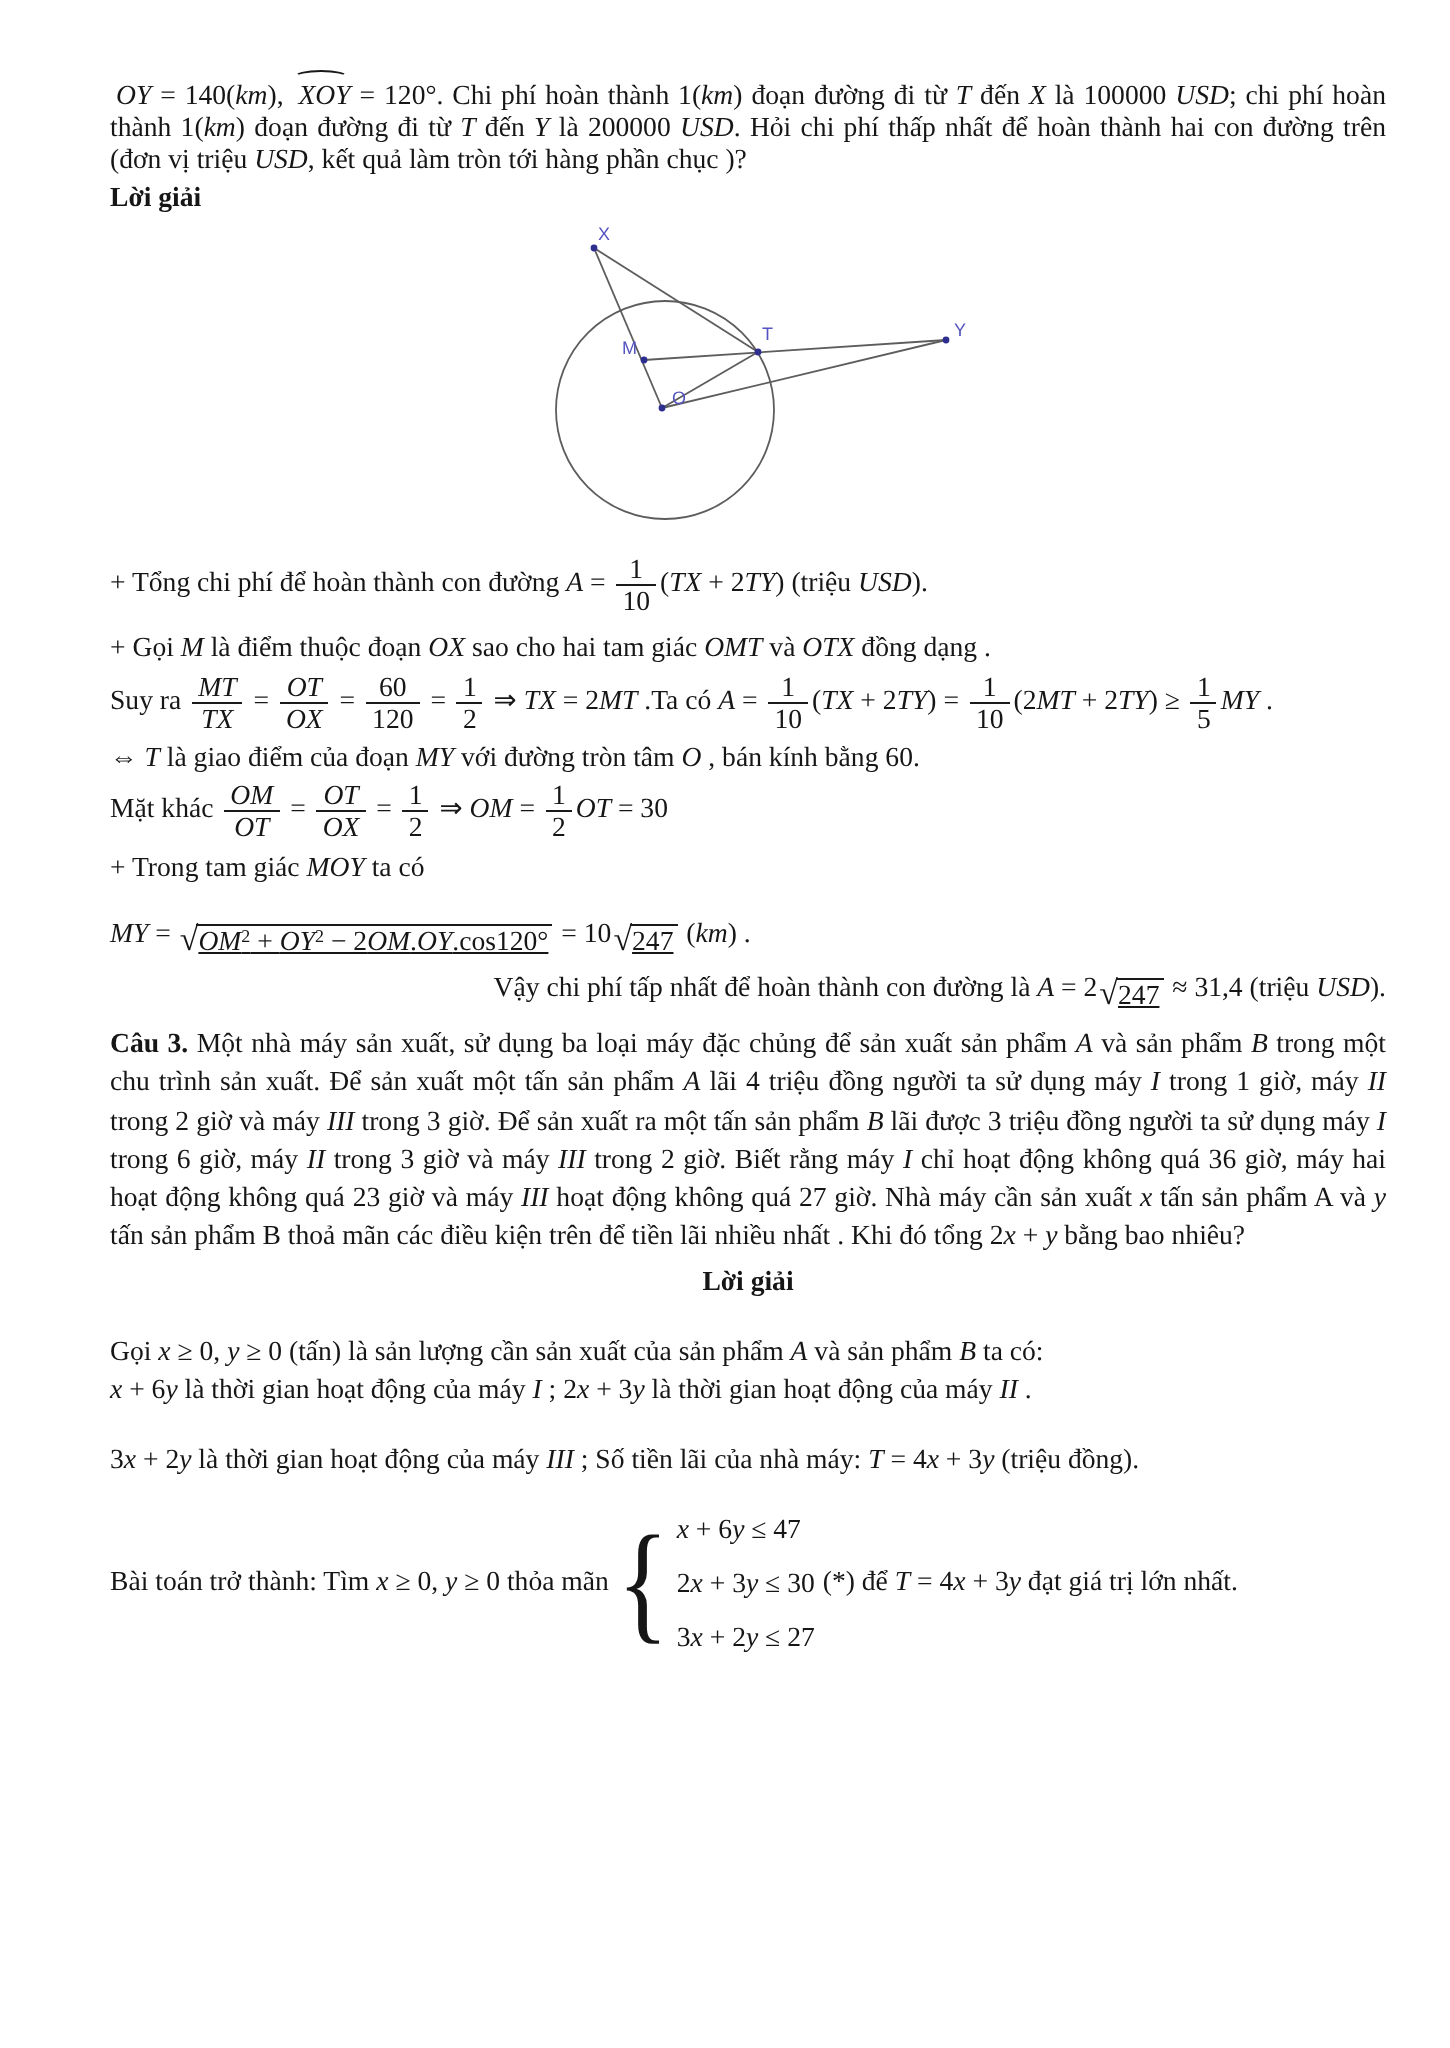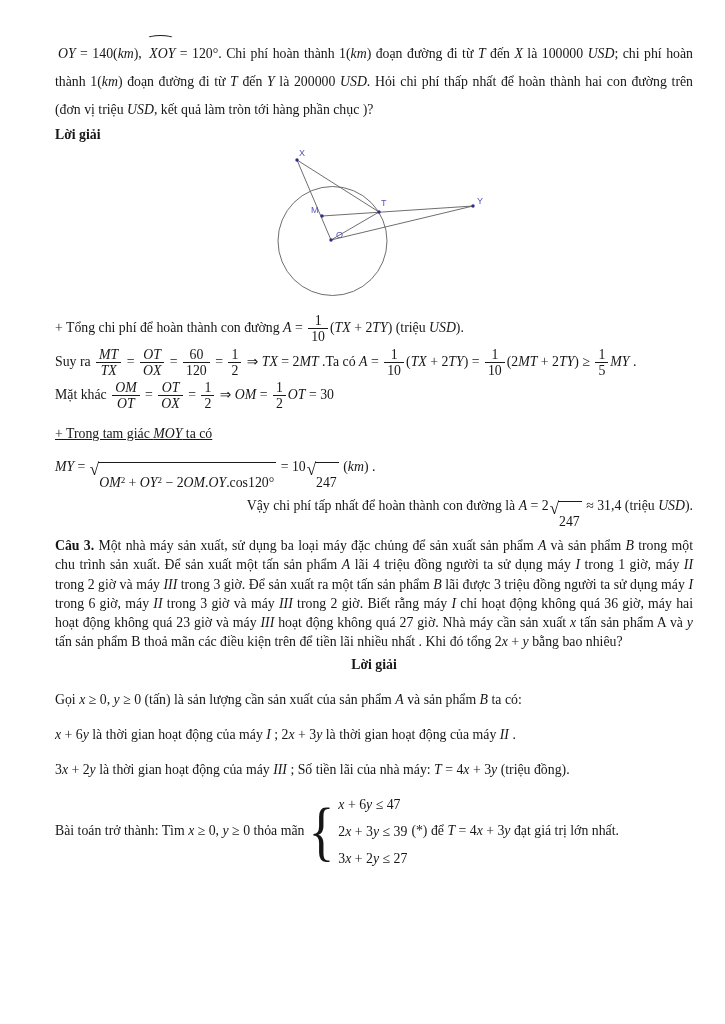--- a/index.html
+++ b/index.html
@@ -4,35 +4,35 @@
 <style>
   * { margin:0; padding:0; box-sizing:border-box; }
   html,body { background:#ffffff; }
   body {
     width:725px; height:1024px; overflow:hidden;
     font-family:"Liberation Serif", serif;
     font-size:13.8px; color:#161616;
     padding:38px 32px 0 55px;
   }
   .j { text-align:justify; }
-  .lh24 { line-height:28px; }
+  .lh24 { line-height:16px; }
   .lh19 { line-height:19.3px; }
   .bold { font-weight:bold; }
   .center { text-align:center; }
   .i { font-style:italic; }
   .b { font-weight:bold; }
   .mline { line-height:19px; }
   
   .mfrac { display:inline-block; vertical-align:middle; text-align:center; margin:0 2px; }
   .mfrac .fn { display:block; padding:0 3px; line-height:15px; border-bottom:1px solid #1a1a1a; }
   .mfrac .fd { display:block; padding:0 3px; line-height:15px; }
   
   .msqrt { display:inline-flex; align-items:flex-start; vertical-align:-4px; margin:0 1px; }
   .msqrt .rsign { font-size:17px; line-height:15px; margin-right:-1px; }
-  .msqrt .rad { border-top:1px solid #1a1a1a; padding:12px 2px 0 1px; line-height:16px; }
+  .msqrt .rad { border-top:1px solid #1a1a1a; padding:0 2px 0 1px; line-height:16px;text-decoration:underline; }
   sup { font-size:9px; line-height:0; vertical-align:4px; }
   
   .mhat { position:relative; display:inline-block; padding-top:2px; }
   .mhat::before {
     content:""; position:absolute; top:-3px; left:1px; right:1px; height:6px;
     border-top:1.2px solid #1a1a1a; border-left:1px solid transparent; border-right:1px solid transparent;
     border-radius:100% 100% 0 0;
   }
   
   .sysline { display:flex; align-items:center; }
@@ -66,58 +66,60 @@
     <circle cx="473" cy="183" r="1.7" fill="#2e2e8f"></circle>
     <text x="299" y="133">X</text>
     <text x="477" y="181">Y</text>
     <text x="311" y="190">M</text>
     <text x="381" y="183">T</text>
     <text x="336" y="215">O</text>
   </svg>
 
   <div class="mline" style="margin-top:2px;"><span>+ Tổng chi phí để hoàn thành con đường </span><span class="i">A</span><span> = </span><span class="mfrac"><span class="fn"><span>1</span></span><span class="fd"><span>10</span></span></span><span>(</span><span class="i">TX</span><span> + 2</span><span class="i">TY</span><span>) (triệu </span><span class="i">USD</span><span>).</span></div>
 
+  <div class="mline" style="margin-top:6px;"><span>+ Gọi </span><span class="i">M</span><span> là điểm thuộc đoạn </span><span class="i">OX</span><span> sao cho hai tam giác </span><span class="i">OMT</span><span> và </span><span class="i">OTX</span><span> đồng dạng .</span></div>
 
   <div class="mline" style="margin-top:3px;"><span>Suy ra </span><span class="mfrac"><span class="fn"><span class="i">MT</span></span><span class="fd"><span class="i">TX</span></span></span><span> = </span><span class="mfrac"><span class="fn"><span class="i">OT</span></span><span class="fd"><span class="i">OX</span></span></span><span> = </span><span class="mfrac"><span class="fn"><span>60</span></span><span class="fd"><span>120</span></span></span><span> = </span><span class="mfrac"><span class="fn"><span>1</span></span><span class="fd"><span>2</span></span></span><span> ⇒ </span><span class="i">TX</span><span> = 2</span><span class="i">MT</span><span> .Ta có </span><span class="i">A</span><span> = </span><span class="mfrac"><span class="fn"><span>1</span></span><span class="fd"><span>10</span></span></span><span>(</span><span class="i">TX</span><span> + 2</span><span class="i">TY</span><span>) = </span><span class="mfrac"><span class="fn"><span>1</span></span><span class="fd"><span>10</span></span></span><span>(2</span><span class="i">MT</span><span> + 2</span><span class="i">TY</span><span>) ≥ </span><span class="mfrac"><span class="fn"><span>1</span></span><span class="fd"><span>5</span></span></span><span></span><span class="i">MY</span><span> .</span></div>
 
 
+  <div class="mline" style="margin-top:2px;"><span>⇔ </span><span class="i">T</span><span> là giao điểm của đoạn </span><span class="i">MY</span><span> với đường tròn tâm </span><span class="i">O</span><span> , bán kính bằng 60.</span></div>
 
   <div class="mline" style="margin-top:2px;"><span>Mặt khác </span><span class="mfrac"><span class="fn"><span class="i">OM</span></span><span class="fd"><span class="i">OT</span></span></span><span> = </span><span class="mfrac"><span class="fn"><span class="i">OT</span></span><span class="fd"><span class="i">OX</span></span></span><span> = </span><span class="mfrac"><span class="fn"><span>1</span></span><span class="fd"><span>2</span></span></span><span> ⇒ </span><span class="i">OM</span><span> = </span><span class="mfrac"><span class="fn"><span>1</span></span><span class="fd"><span>2</span></span></span><span></span><span class="i">OT</span><span> = 30</span></div>
 
-  <div class="mline" style="margin-top:13px;text-decoration:underline;"><span>+ Trong tam giác </span><span class="i">MOY</span><span> ta có</span></div>
+  <div class="mline" style="margin-top:3px;"><span>+ Trong tam giác </span><span class="i">MOY</span><span> ta có</span></div>
 
   <div class="mline" style="margin-top:14px;"><span class="i">MY</span><span> = </span><span class="msqrt">
         <span class="rsign">√</span>
         <span class="rad"><span class="i">OM</span><sup>2</sup><span> + </span><span class="i">OY</span><sup>2</sup><span> − 2</span><span class="i">OM</span><span>.</span><span class="i">OY</span><span>.cos120°</span></span>
       </span><span> = 10</span><span class="msqrt">
         <span class="rsign">√</span>
         <span class="rad"><span>247</span></span>
       </span><span> (</span><span class="i">km</span><span>) .</span></div>
 
   <div class="mline" style="margin-top:5px;text-align:right;"><span>Vậy chi phí tấp nhất để hoàn thành con đường là </span><span class="i">A</span><span> = 2</span><span class="msqrt">
         <span class="rsign">√</span>
         <span class="rad"><span>247</span></span>
       </span><span> ≈ 31,4 (triệu </span><span class="i">USD</span><span>).</span></div>
 
   <p class="j lh19" style="margin-top:6px;"><span class="b">Câu 3.</span><span> Một nhà máy sản xuất, sử dụng ba loại máy đặc chủng để sản xuất sản phẩm </span><span class="i">A</span><span> và sản phẩm </span><span class="i">B</span><span> trong một chu trình sản xuất. Để sản xuất một tấn sản phẩm </span><span class="i">A</span><span> lãi 4 triệu đồng người ta sử dụng máy </span><span class="i">I</span><span> trong 1 giờ, máy </span><span class="i">II</span><span> trong 2 giờ và máy </span><span class="i">III</span><span> trong 3 giờ. Để sản xuất ra một tấn sản phẩm </span><span class="i">B</span><span> lãi được 3 triệu đồng người ta sử dụng máy </span><span class="i">I</span><span> trong 6 giờ, máy </span><span class="i">II</span><span> trong 3 giờ và máy </span><span class="i">III</span><span> trong 2 giờ. Biết rằng máy </span><span class="i">I</span><span> chỉ hoạt động không quá 36 giờ, máy hai hoạt động không quá 23 giờ và máy </span><span class="i">III</span><span> hoạt động không quá 27 giờ. Nhà máy cần sản xuất </span><span class="i">x</span><span> tấn  sản phẩm A và </span><span class="i">y</span><span> tấn sản phẩm B thoả mãn các điều kiện trên để tiền lãi nhiều nhất . Khi đó tổng 2</span><span class="i">x</span><span> + </span><span class="i">y</span><span> bằng bao nhiêu?</span></p>
 
   <p class="bold center" style="line-height:19px; margin-top:3px;">Lời giải</p>
 
   <div class="mline" style="margin-top:16px;"><span>Gọi </span><span class="i">x</span><span> ≥ 0, </span><span class="i">y</span><span> ≥ 0  (tấn) là sản lượng cần sản xuất của sản phẩm </span><span class="i">A</span><span> và sản phẩm </span><span class="i">B</span><span> ta có:</span></div>
 
-  <div class="mline" style="margin-top:16px;"><span class="i">x</span><span> + 6</span><span class="i">y</span><span> là thời gian hoạt động của máy </span><span class="i">I</span><span> ; 2</span><span class="i">x</span><span> + 3</span><span class="i">y</span><span> là thời gian hoạt động của máy </span><span class="i">II</span><span> .</span></div>
+  <div class="mline" style=""><span class="i">x</span><span> + 6</span><span class="i">y</span><span> là thời gian hoạt động của máy </span><span class="i">I</span><span> ; 2</span><span class="i">x</span><span> + 3</span><span class="i">y</span><span> là thời gian hoạt động của máy </span><span class="i">II</span><span> .</span></div>
 
   <div class="mline" style="margin-top:16px;"><span>3</span><span class="i">x</span><span> + 2</span><span class="i">y</span><span> là thời gian hoạt động của máy </span><span class="i">III</span><span> ; Số tiền lãi của nhà máy: </span><span class="i">T</span><span> = 4</span><span class="i">x</span><span> + 3</span><span class="i">y</span><span> (triệu đồng).</span></div>
 
   <div class="sysline" style="margin-top:12px;">
     <span><span>Bài toán trở thành: Tìm </span><span class="i">x</span><span> ≥ 0, </span><span class="i">y</span><span> ≥ 0  thỏa mãn </span></span>
     <span class="sys">
       <span class="brace">{</span>
       <span class="rows">
         <span class="row"><span class="i">x</span><span> + 6</span><span class="i">y</span><span> ≤ 47</span></span>
-        <span class="row"><span>2</span><span class="i">x</span><span> + 3</span><span class="i">y</span><span> ≤ 39</span></span>
+        <span class="row"><span>2</span><span class="i">x</span><span> + 3</span><span class="i">y</span><span> ≤ 30</span></span>
         <span class="row"><span>3</span><span class="i">x</span><span> + 2</span><span class="i">y</span><span> ≤ 27</span></span>
       </span>
     </span>
     <span><span>(*) để </span><span class="i">T</span><span> = 4</span><span class="i">x</span><span> + 3</span><span class="i">y</span><span> đạt giá trị lớn nhất.</span></span>
   </div>
 
 </div>
 
 </body></html>

